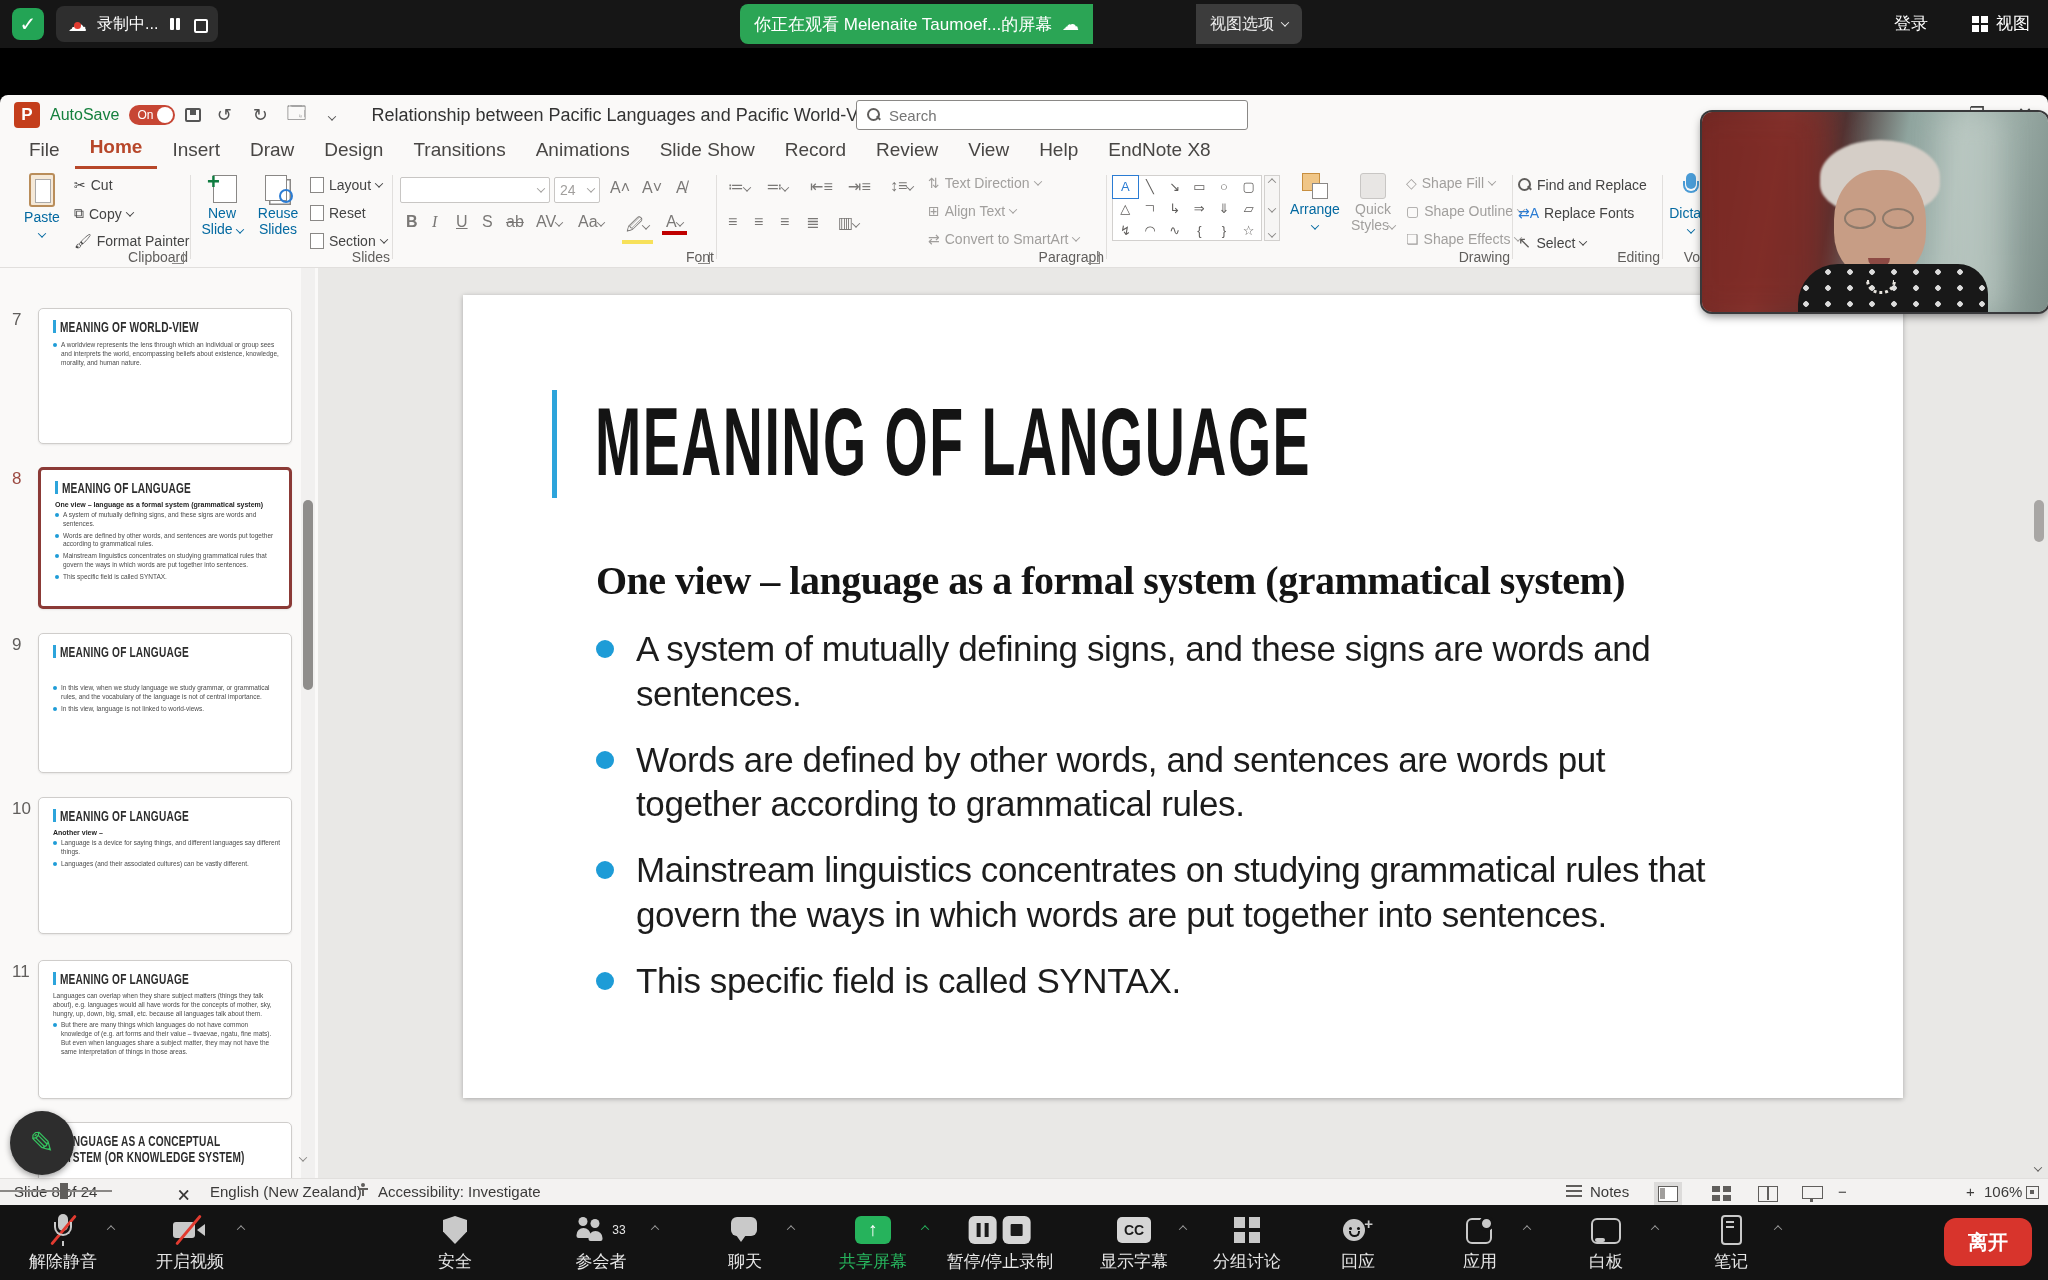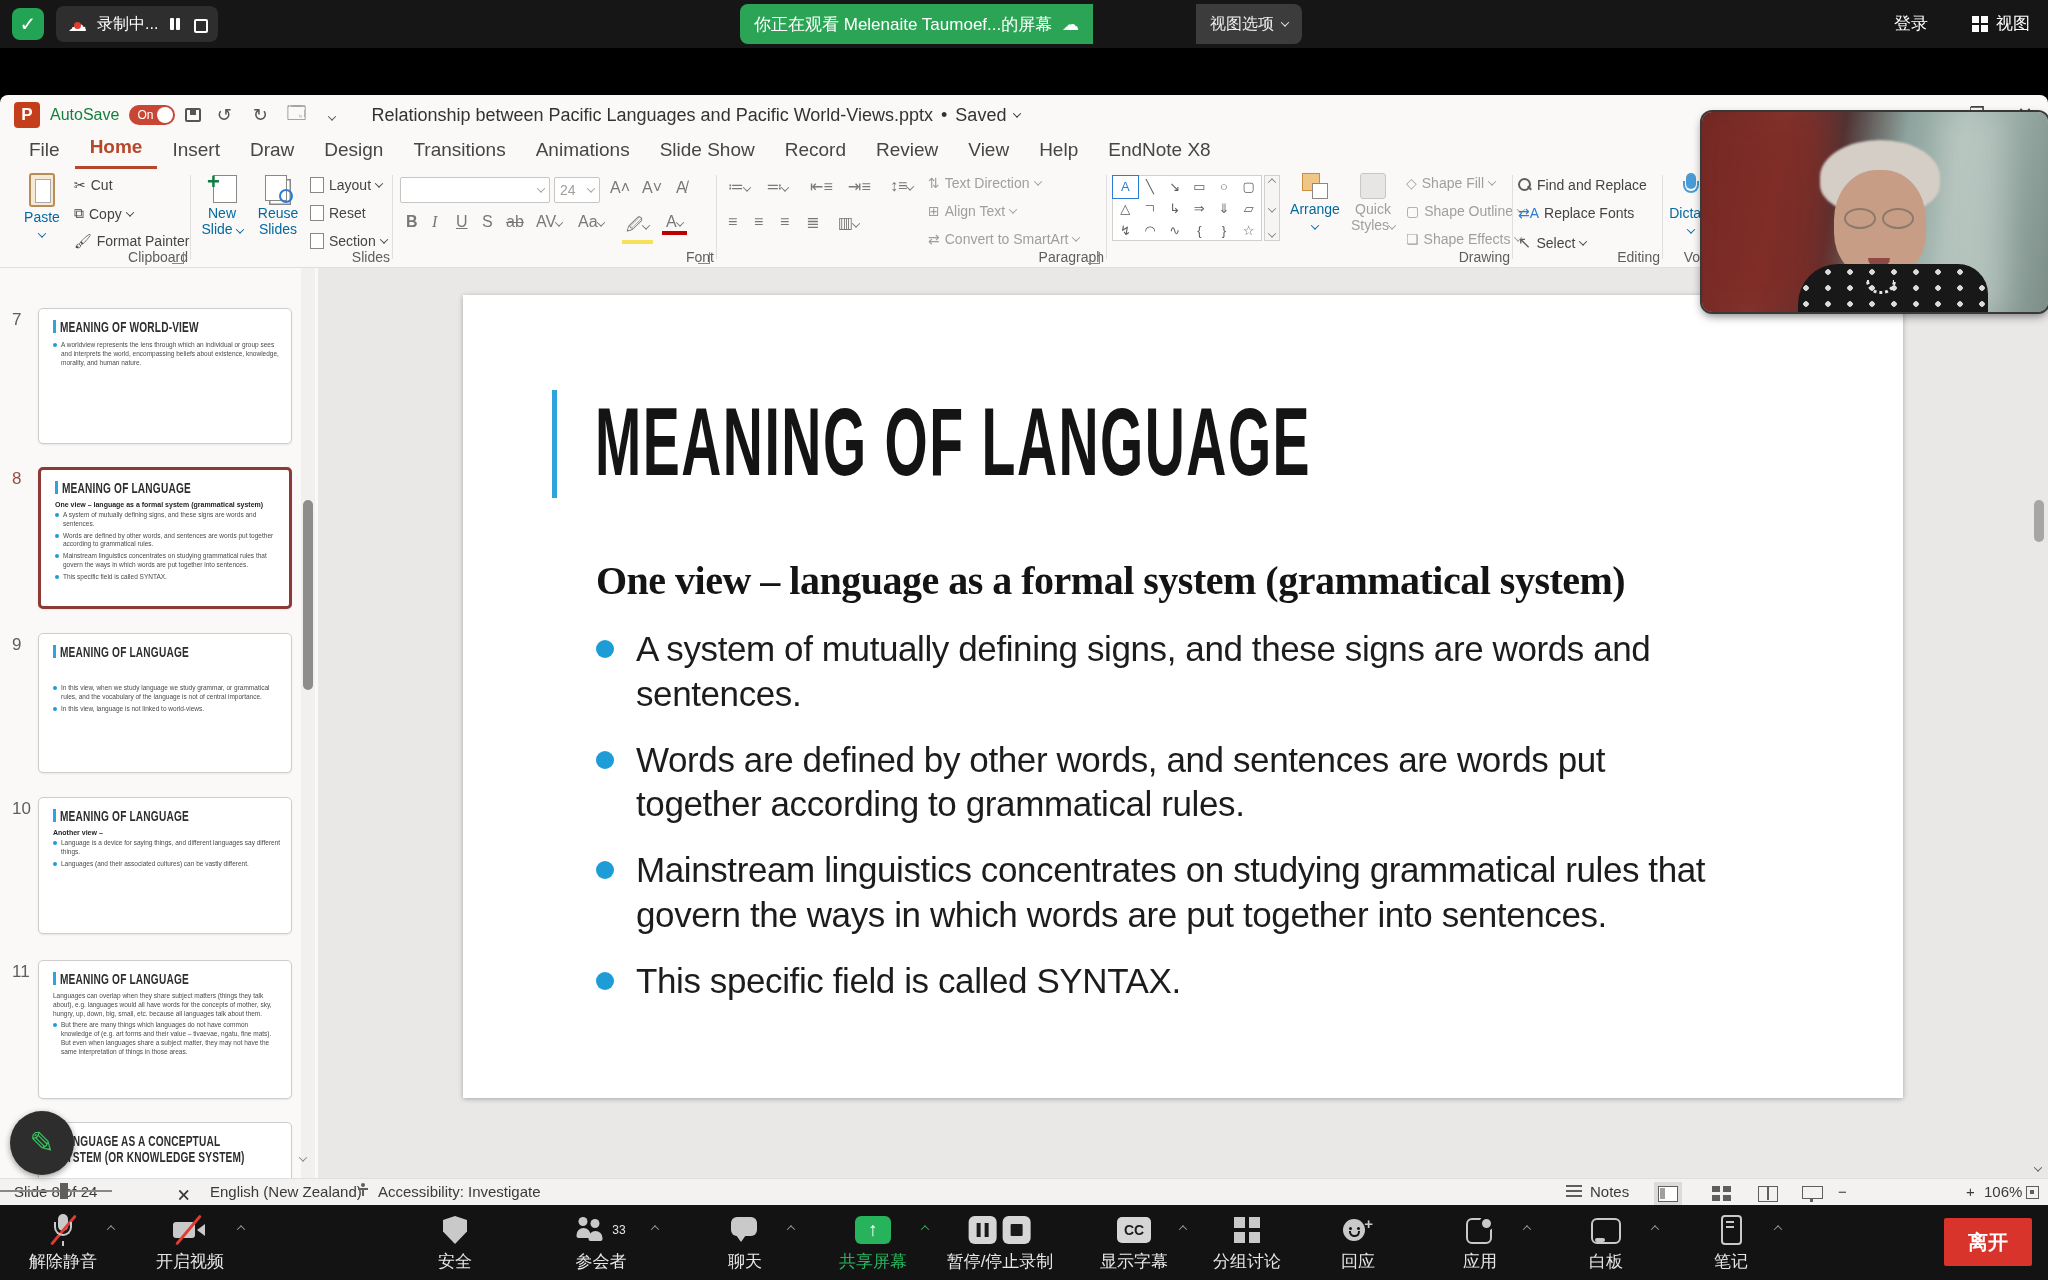--- a/index.html
+++ b/index.html
@@ -218,21 +218,21 @@
   .appsico::before { content:""; position:absolute; left:0; top:2px; width:22px; height:22px; border:2.5px solid #c9c9c9; border-radius:6px; }
   .appsico::after { content:""; position:absolute; right:0; top:0; width:9px; height:9px; background:#c9c9c9; border:3px solid #131313; border-radius:50%; }
   .wbico { position:relative; width:30px; height:28px; }
   .wbico::before { content:""; position:absolute; left:0; top:2px; width:26px; height:22px; border:2.5px solid #c9c9c9; border-radius:6px; }
   .wbico::after { content:""; position:absolute; left:4px; bottom:2px; width:10px; height:4px; background:#c9c9c9; border-radius:2px; }
   .noteico { position:relative; width:24px; height:30px; }
   .noteico::before { content:""; position:absolute; left:2px; top:0; width:17px; height:26px; border:2.5px solid #c9c9c9; border-radius:4px; }
   .noteico::after { content:""; position:absolute; left:7px; top:6px; width:8px; height:10px;
     background:linear-gradient(#c9c9c9,#c9c9c9) 0 0/8px 2px no-repeat, linear-gradient(#c9c9c9,#c9c9c9) 0 5px/8px 2px no-repeat,
     linear-gradient(#c9c9c9,#c9c9c9) 0 10px/8px 2px no-repeat; }
-  #leavebtn { position:absolute; right:16px; top:13px; width:88px; height:48px; background:#d8342c; border-radius:2px;
+  #leavebtn { position:absolute; right:16px; top:13px; width:88px; height:48px; background:#d8342c; border-radius:12px;
     color:#fff; font-size:20px; font-weight:bold; text-align:center; line-height:48px; }
 
   
   #webcam { top:112px; left:1702px; width:346px; height:200px; border-radius:10px; overflow:hidden; z-index:50;
     background:linear-gradient(100deg,#5d2320 0%,#8a3c36 22%,#4a3434 38%,#8fa49e 55%,#a9bab4 70%,#96a8a2 85%,#7c8d88 100%);
     box-shadow:0 0 0 2px #39393b, 0 4px 10px rgba(0,0,0,.5); }
   #webcam .blur1 { position:absolute; left:-20px; top:-10px; width:150px; height:220px; background:#7e2a25; filter:blur(18px); opacity:.8; }
   #webcam .blur2 { position:absolute; left:240px; top:0; width:60px; height:200px; background:#c3cfc9; filter:blur(14px); opacity:.6; }
   #webcam .hair { position:absolute; left:118px; top:28px; width:120px; height:74px; border-radius:50% 50% 40% 40%; background:#d5cec7; filter:blur(1px); }
   #webcam .face { position:absolute; left:132px; top:58px; width:92px; height:108px; border-radius:46% 46% 42% 42%; background:#c79d85; }
@@ -280,20 +280,24 @@
     <span class="qat">↺</span>
     <span class="qat">↻</span>
     <span class="qat">🗔</span>
     <span class="qat"><span class="cv sm"></span></span>
     <div id="doctitle">
       <span>Relationship between Pacific Languages and Pacific World-Views.pptx</span>
       <span>•</span>
       <span>Saved</span>
       <span class="cv sm"></span>
     </div>
+  </div>
+  <div id="searchbox" class="abs">
+    <span class="magico"></span>
+    <input placeholder="Search" style="">
   </div>
   <div class="winctl abs" style="right:106px;">–</div>
   <div class="winctl abs" style="right:56px;">❐</div>
   <div class="winctl abs" style="right:8px;">✕</div>
 
   <div id="menubar" class="abs">
     <span class="mtab">File</span>
     <span class="mtab active">Home</span>
     <span class="mtab">Insert</span>
     <span class="mtab">Draw</span>

